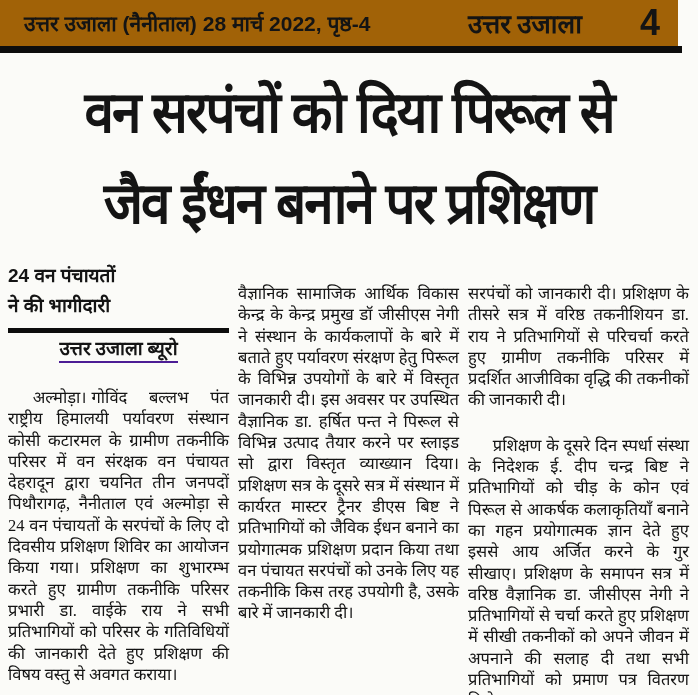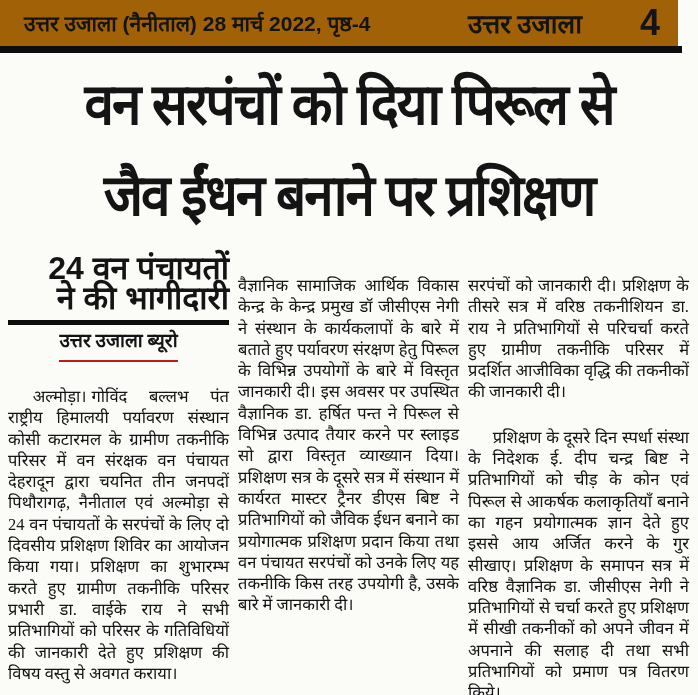--- a/index.html
+++ b/index.html
@@ -30,21 +30,21 @@
     font-weight: bold; font-size: 26px; white-space: nowrap;
     margin-right: 58px;
   }
   .topbar-pagenum {
     font-family: "Liberation Sans", sans-serif;
     font-weight: bold; font-size: 36px; line-height: 1;
   }
   .toprule { width: 682px; height: 7px; background: #0d0d0d; }
 
   
-  .headline { text-align: center; padding: 6px 2px 4px; }
+  .headline { text-align: center; padding: 6px 2px 4px; margin-top: 8px; }
   .hl-line {
     display: block;
     font-family: "Liberation Sans", sans-serif;
     font-weight: 800;
     font-size: 53px;
     line-height: 91px;
     letter-spacing: -2px;
     white-space: nowrap;
     transform: scaleY(1.08);
     transform-origin: center;
@@ -53,40 +53,40 @@
   
   .columns {
     display: flex;
     gap: 9px;
     padding: 6px 8px 0 8px;
     align-items: flex-start;
   }
   .col { width: 221px; flex: 0 0 221px; }
 
   .subhead {
-    text-align: right;
+    text-align: left;
     font-family: "Liberation Sans", sans-serif;
     font-weight: bold;
-    font-size: 32px;
+    font-size: 19px;
     line-height: 30px;
     padding-top: 2px;
   }
   .subhead span { display: block; }
   .subhead-rule { height: 5px; background: #0d0d0d; margin: 7px 0 5px 0; }
   .byline {
     text-align: center;
     font-weight: bold;
     font-size: 19px;
     line-height: 22px;
     margin-bottom: 3px;
   }
   .byline span {
     display: inline-block;
-    border-bottom: 2px solid #b91c1c;
-    padding-bottom: 8px;
+    border-bottom: 2px solid #4c1d95;
+    padding-bottom: 1px;
   }
 
   .para {
     font-size: 16.5px;
     line-height: 21.3px;
     text-align: justify;
     text-indent: 1.5em;
     margin-top: 24px;
   }
   .para.noindent { text-indent: 0; }

